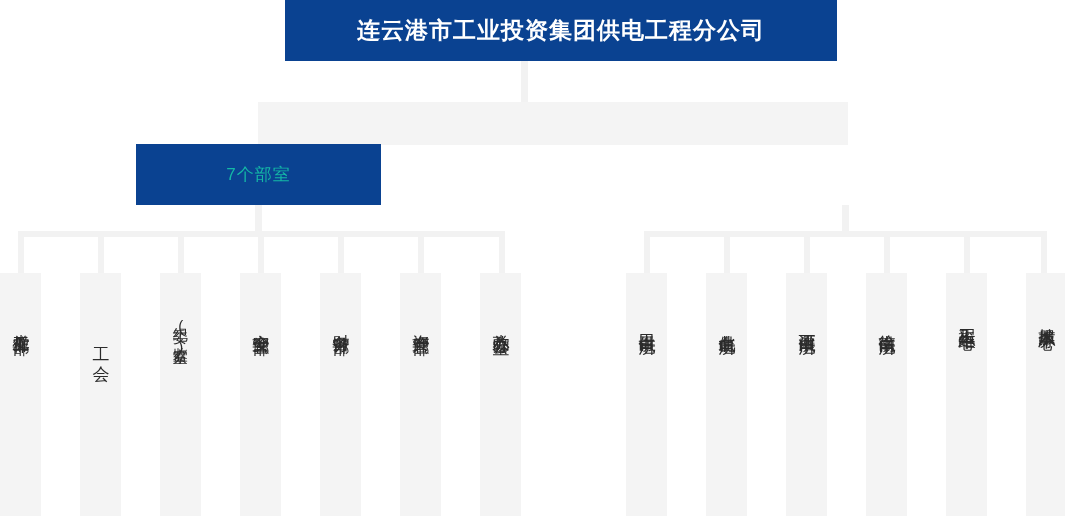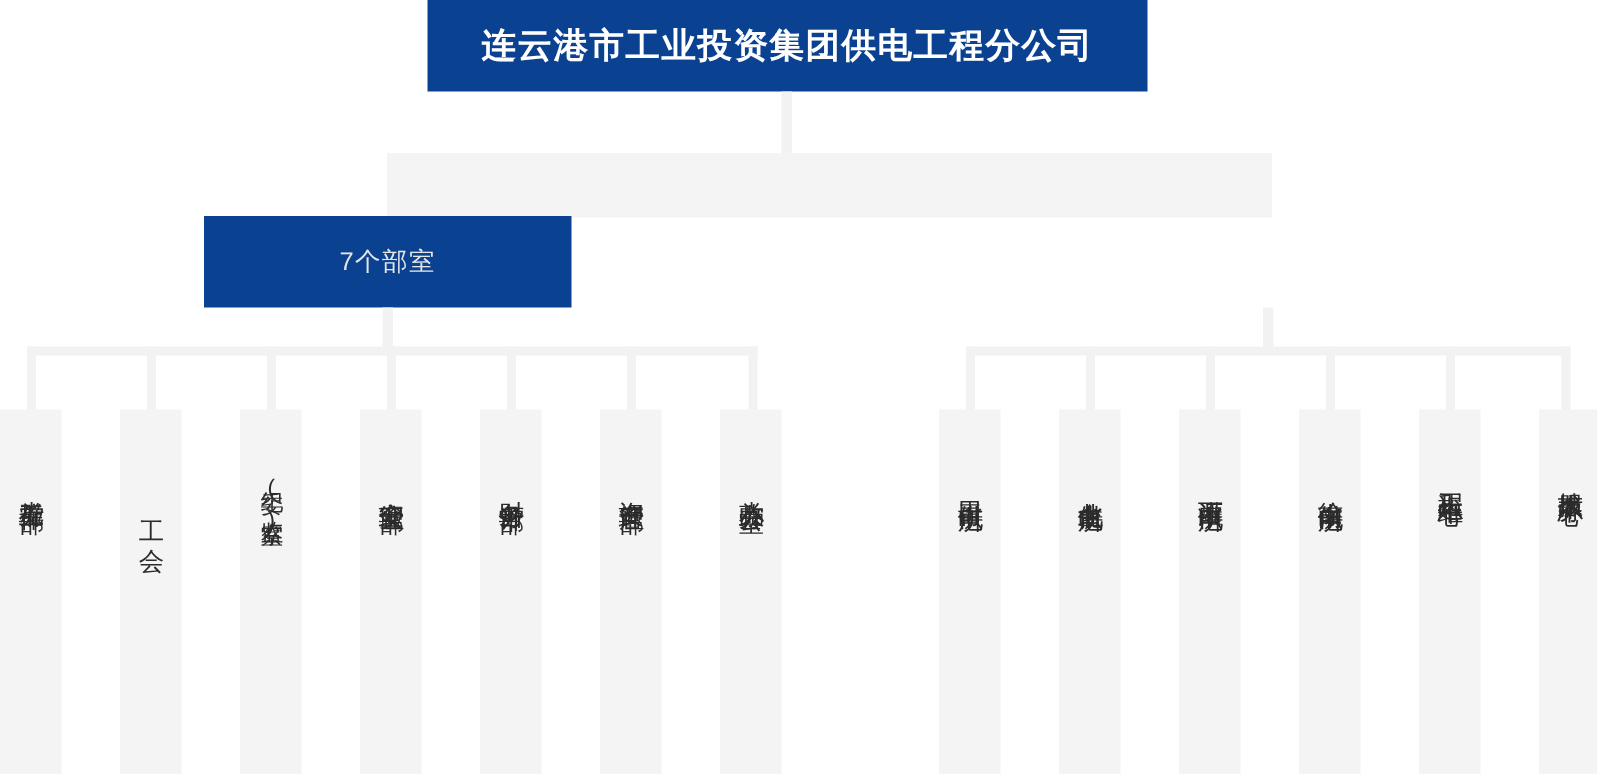--- a/index.html
+++ b/index.html
@@ -17,21 +17,21 @@
     height: 516px;
     overflow: hidden;
     background: #ffffff;
   }
 
   
   .root-box {
     position: absolute;
     left: 285px;
     top: 0px;
-    width: 480px;
+    width: 552px;
     height: 61px;
     background: #0a4291;
     color: #ffffff;
     display: flex;
     align-items: center;
     justify-content: center;
     font-size: 23px;
     font-weight: bold;
     letter-spacing: 1px;
     box-sizing: border-box;
@@ -54,21 +54,21 @@
     height: 43px;
     background: #f4f4f4;
   }
 
   
   .group-box {
     position: absolute;
     top: 144px;
     height: 61px;
     background: #0a4291;
-    color: #e5e5e5;
+    color: #14b8a6;
     display: flex;
     align-items: center;
     justify-content: center;
     font-size: 17px;
     letter-spacing: 1px;
     box-sizing: border-box;
   }
   .group-box.left  { left: 136px; width: 245px; }
   .group-box.right { left: 723px; width: 245px; }
 

